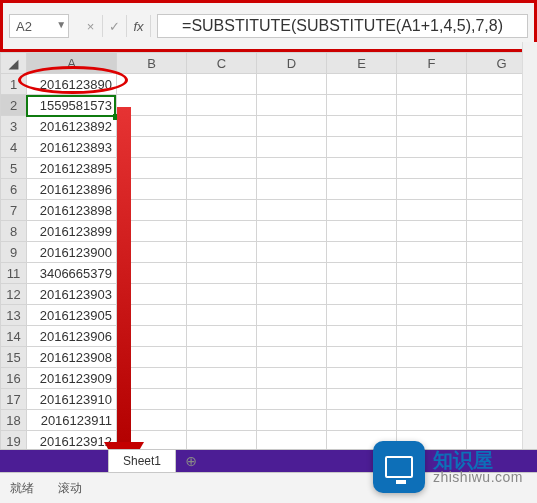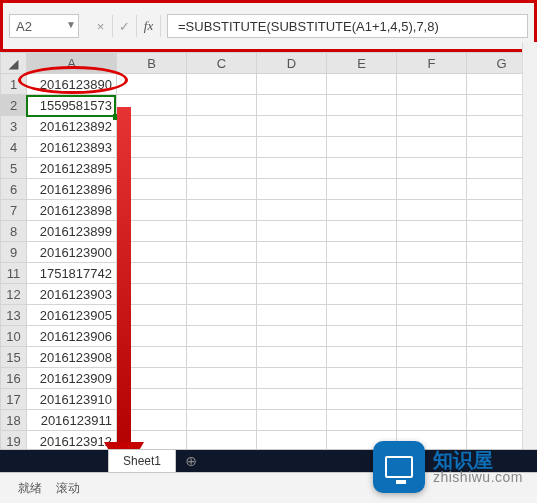--- a/index.html
+++ b/index.html
@@ -4,22 +4,22 @@
 <style>
   * { box-sizing: border-box; margin: 0; padding: 0; }
   body { font-family: "Microsoft YaHei", Tahoma, Arial, sans-serif; font-size: 13px; background: #fff; width: 537px; height: 503px; position: relative; overflow: hidden; }
 
   
   .header { height: 52px; display: flex; align-items: center; border: 3px solid #c00; padding: 4px 6px; position: relative; background: #f3f3f3; }
   .namebox { width: 70px; height: 24px; border: 1px solid #c8c8c8; background: #fff; display: flex; align-items: center; padding: 0 6px; font-size: 13px; color: #555; position: relative; }
   .namebox .dd { position: absolute; right: 2px; top: 4px; color: #777; font-size: 10px; }
   .fx-group { display: flex; align-items: center; margin-left: 10px; }
   .fx-btn { width: 24px; height: 22px; display: flex; align-items: center; justify-content: center; color: #9a9a9a; font-size: 13px; border-right: 1px solid #d8d8d8; }
-  .fx-btn.fx { font-style: italic; font-family: Liberation Serif, serif; color: #555; }
-  .formula-input { flex: 1; height: 24px; margin-left: 6px; background: #fff; border: 1px solid #c8c8c8; display: flex; align-items: center; padding: 0 10px; font-size: 13px; color: #333; }
+  .fx-btn.fx { font-style: italic; font-family: Liberation Sans, sans-serif; color: #555; }
+  .formula-input { flex: 1; height: 24px; margin-left: 6px; background: #fff; border: 1px solid #c8c8c8; display: flex; align-items: center; padding: 0 24px; font-size: 16px; color: #333; }
 
   
   .grid-wrap { position: relative; }
   table { border-collapse: collapse; table-layout: fixed; width: 537px; }
   th, td { border: 1px solid #d4d4d4; height: 21px; font-weight: normal; font-size: 13px; color: #333; background: #fff; }
   th { background: #e6e6e6; text-align: center; color: #555; }
   .rowhead { background: #e6e6e6; text-align: center; color: #555; width: 26px; }
   .colA { width: 90px; }
   .colOther { width: 70px; }
   td.cell { text-align: right; padding-right: 4px; }
@@ -32,28 +32,28 @@
   .sel-handle { position: absolute; width: 6px; height: 6px; background: #0f7b0f; pointer-events: none; }
 
   
   .oval { position: absolute; border: 3px solid #d00; border-radius: 50%; pointer-events: none; }
 
   
   .arrow-stem { position: absolute; width: 14px; background: linear-gradient(180deg, #e63333, #b30000); pointer-events: none; }
   .arrow-head { position: absolute; width: 0; height: 0; border-left: 20px solid transparent; border-right: 20px solid transparent; border-top: 34px solid #c40000; pointer-events: none; }
 
   
-  .tabs { position: absolute; bottom: 30px; left: 0; right: 0; height: 24px; border-top: 1px solid #c8c8c8; background: #0f172a; display: flex; align-items: stretch; }
+  .tabs { position: absolute; bottom: 30px; left: 0; right: 0; height: 24px; border-top: 1px solid #c8c8c8; background: #4c1d95; display: flex; align-items: stretch; }
   .tab-spacer { width: 108px; border-bottom: 1px solid #c8c8c8; }
   .tab { padding: 0 14px; border: 1px solid #c8c8c8; border-top: none; background: #fff; display: flex; align-items: center; font-size: 12px; color: #333; }
   .tab-add { width: 30px; display: flex; align-items: center; justify-content: center; color: #888; font-size: 14px; border-bottom: 1px solid #c8c8c8; }
   .tab-rest { flex: 1; border-bottom: 1px solid #c8c8c8; }
 
   
-  .status { position: absolute; bottom: 0; left: 0; right: 0; height: 30px; background: #f3f3f3; display: flex; align-items: center; padding: 0 18px; font-size: 12px; color: #555; gap: 14px; }
+  .status { position: absolute; bottom: 0; left: 0; right: 0; height: 30px; background: #f3f3f3; display: flex; align-items: center; padding: 0 10px; font-size: 12px; color: #555; gap: 24px; }
 
   
   .logo-badge { position: absolute; right: 14px; bottom: 10px; display: flex; align-items: center; gap: 8px; }
   .logo-icon { width: 52px; height: 52px; background: #0d6fb8; border-radius: 10px; display: flex; align-items: center; justify-content: center; box-shadow: 0 2px 6px rgba(0,0,0,.3); }
   .logo-icon-inner { width: 28px; height: 22px; border: 2.5px solid #fff; border-radius: 2px; position: relative; }
   .logo-icon-inner::after { content:''; position:absolute; width:10px; height:4px; background:#fff; bottom:-8px; left:9px; }
   .logo-text { color: #0d6fb8; font-size: 20px; font-weight: bold; display: flex; flex-direction: column; line-height: 1; }
   .logo-sub { font-size: 14px; color: #888; font-weight: normal; letter-spacing: .5px; }
 
   .scroll-v { position:absolute; right:0; top:42px; bottom:54px; width:15px; background:#f1f1f1; border-left:1px solid #dcdcdc;}
@@ -186,21 +186,21 @@
           <td class="cell">2016123900</td>
           <td class="cell"></td>
           <td class="cell"></td>
           <td class="cell"></td>
           <td class="cell"></td>
           <td class="cell"></td>
           <td class="cell"></td>
         </tr>
         <tr>
           <td class="rowhead">11</td>
-          <td class="cell">1751817742</td>
+          <td class="cell">3406665379</td>
           <td class="cell"></td>
           <td class="cell"></td>
           <td class="cell"></td>
           <td class="cell"></td>
           <td class="cell"></td>
           <td class="cell"></td>
         </tr>
         <tr>
           <td class="rowhead">12</td>
           <td class="cell">2016123903</td>
@@ -215,21 +215,21 @@
           <td class="rowhead">13</td>
           <td class="cell">2016123905</td>
           <td class="cell"></td>
           <td class="cell"></td>
           <td class="cell"></td>
           <td class="cell"></td>
           <td class="cell"></td>
           <td class="cell"></td>
         </tr>
         <tr>
-          <td class="rowhead">10</td>
+          <td class="rowhead">14</td>
           <td class="cell">2016123906</td>
           <td class="cell"></td>
           <td class="cell"></td>
           <td class="cell"></td>
           <td class="cell"></td>
           <td class="cell"></td>
           <td class="cell"></td>
         </tr>
         <tr>
           <td class="rowhead">15</td>

